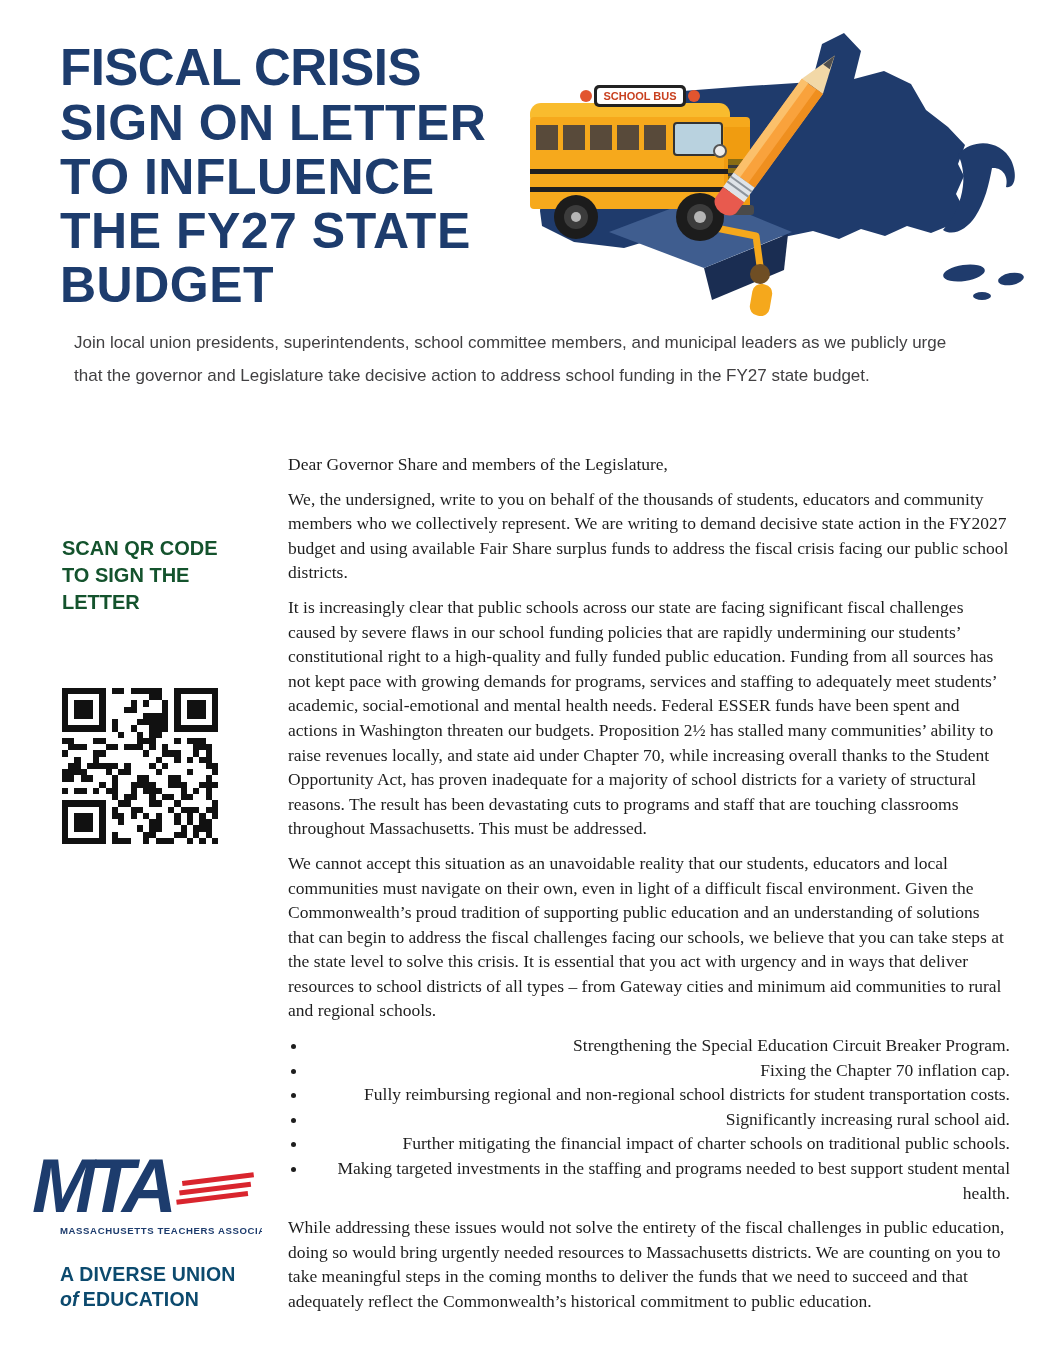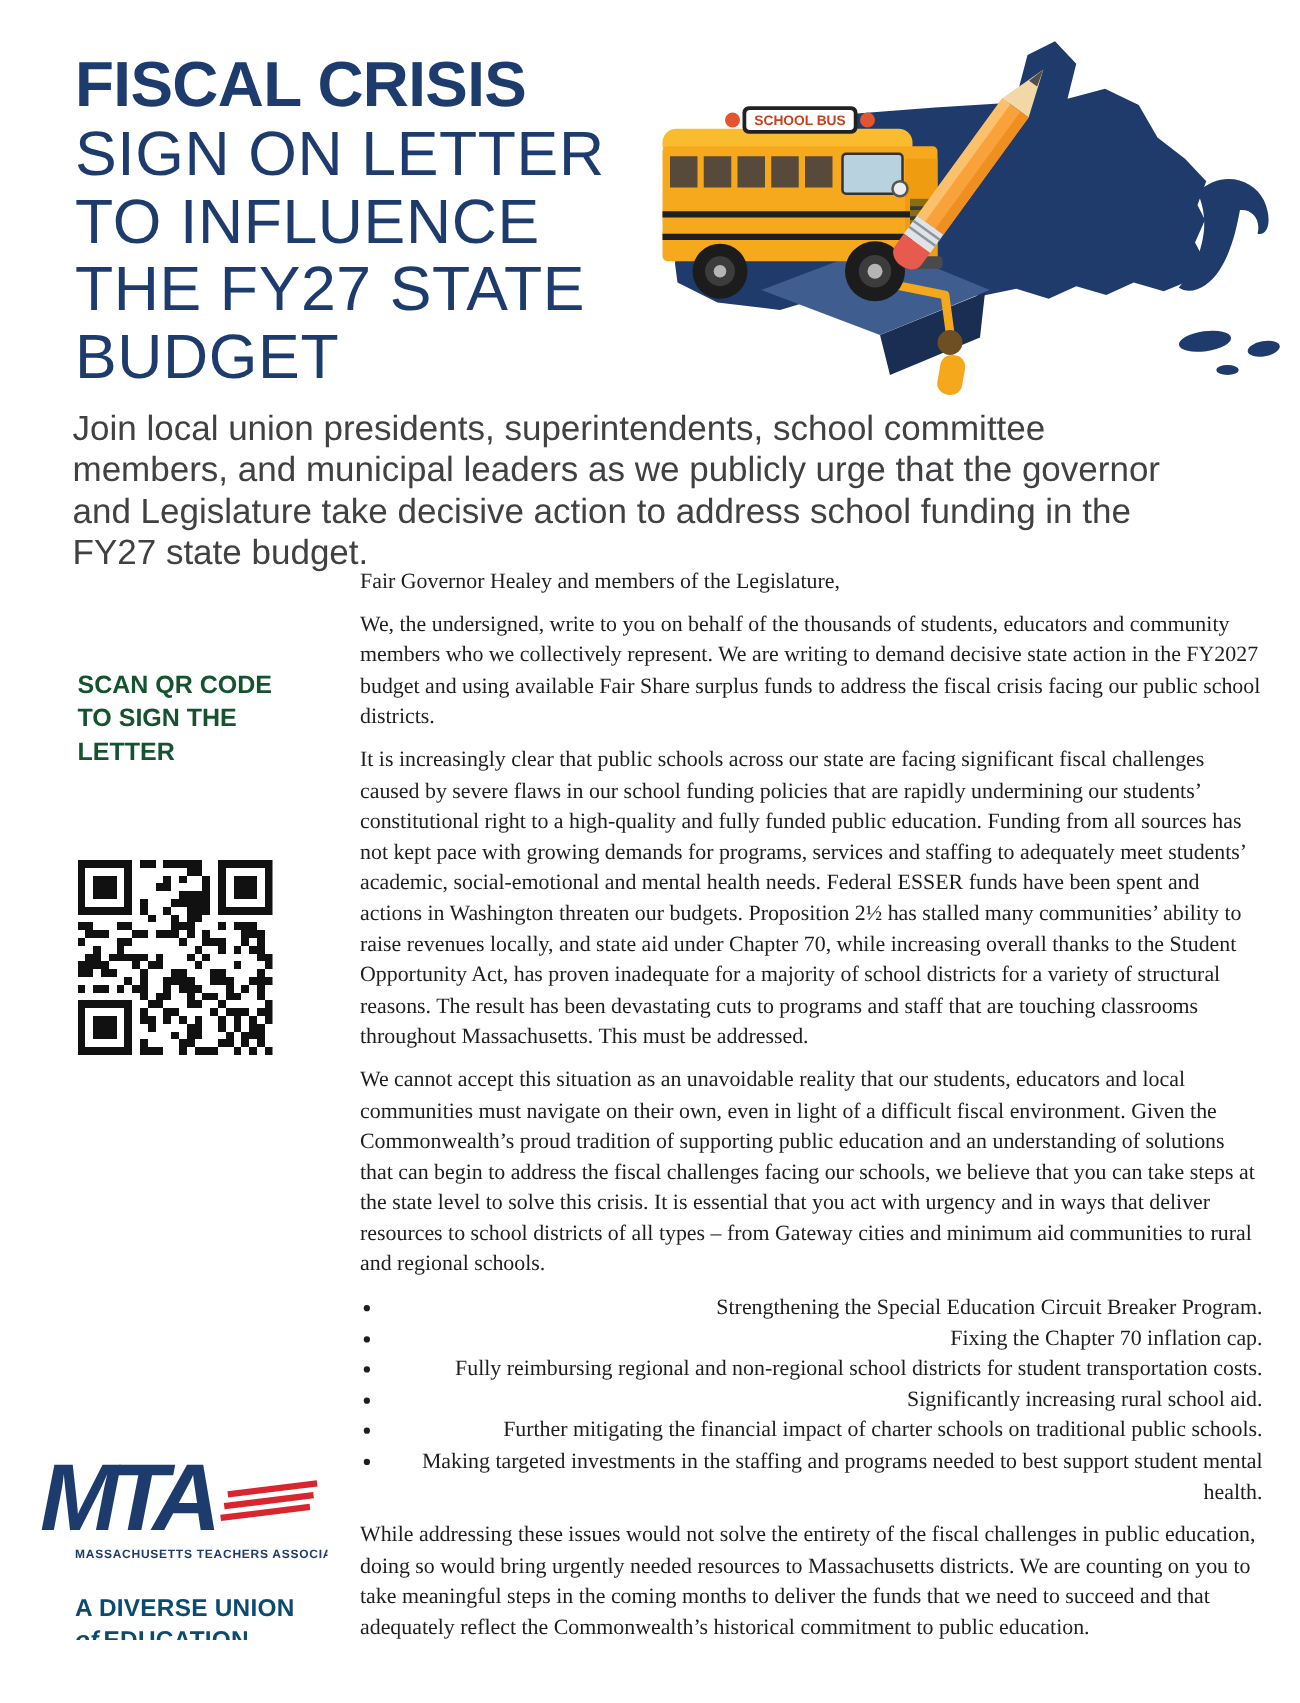--- a/index.html
+++ b/index.html
@@ -4,48 +4,48 @@
 <style>
   * { margin:0; padding:0; box-sizing:border-box; }
   html,body { background:#ffffff; }
   .page {
     position:relative; width:1040px; height:1312px; background:#ffffff;
     font-family:"Liberation Sans", sans-serif; overflow:hidden;
   }
   
   .title-block { position:absolute; left:60px; top:40px; width:470px; color:#1d3c6d; }
   .title-main  { font-size:51px; font-weight:800; line-height:56px; letter-spacing:-0.5px; }
-  .title-sub div { font-size:50px; font-weight:400; line-height:54px; letter-spacing:0.5px; }
+  .title-sub div { font-size:50px; font-weight:700; line-height:54px; letter-spacing:0.5px; }
   
   .hero { position:absolute; left:512px; top:26px; width:522px; height:294px; }
   
   .intro {
-    position:absolute; left:58px; top:326px; width:905px;
-    font-size:28px; line-height:33px; color:#414042; font-weight:400;
+    position:absolute; left:74px; top:326px; width:905px;
+    font-size:17px; line-height:33px; color:#414042; font-weight:400;
   }
   
   .qr-heading {
     position:absolute; left:62px; top:535px; width:185px;
     font-size:20px; line-height:27px; font-weight:bold; color:#14532d;
   }
   .qr-url {
     position:absolute; left:62px; top:616px; width:200px;
     font-size:20px; line-height:27px; font-weight:bold; color:#2a2a2a;
   }
   .qr-box { position:absolute; left:62px; top:688px; width:156px; height:156px; }
   
   .letter {
     position:absolute; left:288px; top:452px; width:722px;
     font-family:"Liberation Serif", serif; font-size:17.5px; line-height:24.6px; color:#1e1e1e;
   }
   .letter p { margin:0 0 10px 0; }
   .letter ul { margin:2px 0 10px 2px; padding-left:18px; list-style:disc; }
   .letter li { margin:0; padding-left:2px;text-align:right; }
   
-  .logo { position:absolute; left:32px; top:1148px; width:240px;margin-top:12px; }
+  .logo { position:absolute; left:32px; top:1148px; width:240px; }
   .tagline { margin:10px 0 0 28px; color:#0c4a6e; font-weight:bold; font-size:19.5px; line-height:25px; letter-spacing:0.2px; }
   .tagline .of { font-style:italic; font-weight:600; margin-right:4px; }
 </style>
 </head>
 <body>
 
 <div class="page">
 
   <div class="title-block">
     <div class="title-main">FISCAL CRISIS</div>
@@ -327,21 +327,21 @@
         <rect x="112.32000000000001" y="0" width="43.68" height="43.68" fill="#111"></rect>
         <rect x="118.56" y="6.24" width="31.200000000000003" height="31.200000000000003" fill="#fff"></rect>
         <rect x="124.80000000000001" y="12.48" width="18.72" height="18.72" fill="#111"></rect>
         <rect x="0" y="112.32000000000001" width="43.68" height="43.68" fill="#111"></rect>
         <rect x="6.24" y="118.56" width="31.200000000000003" height="31.200000000000003" fill="#fff"></rect>
         <rect x="12.48" y="124.80000000000001" width="18.72" height="18.72" fill="#111"></rect>
       </svg>
   </div>
 
   <div class="letter">
-    <p>Fair Governor Healey and members of the Legislature,</p>
+    <p>Dear Governor Share and members of the Legislature,</p>
     <p>We, the undersigned, write to you on behalf of the thousands of students, educators and community members who we collectively represent. We are writing to demand decisive state action in the FY2027 budget and using available Fair Share surplus funds to address the fiscal crisis facing our public school districts.</p>
     <p>It is increasingly clear that public schools across our state are facing significant fiscal challenges caused by severe flaws in our school funding policies that are rapidly undermining our students’ constitutional right to a high-quality and fully funded public education. Funding from all sources has not kept pace with growing demands for programs, services and staffing to adequately meet students’ academic, social-emotional and mental health needs. Federal ESSER funds have been spent and actions in Washington threaten our budgets. Proposition 2½ has stalled many communities’ ability to raise revenues locally, and state aid under Chapter 70, while increasing overall thanks to the Student Opportunity Act, has proven inadequate for a majority of school districts for a variety of structural reasons. The result has been devastating cuts to programs and staff that are touching classrooms throughout Massachusetts. This must be addressed.</p>
     <p>We cannot accept this situation as an unavoidable reality that our students, educators and local communities must navigate on their own, even in light of a difficult fiscal environment. Given the Commonwealth’s proud tradition of supporting public education and an understanding of solutions that can begin to address the fiscal challenges facing our schools, we believe that you can take steps at the state level to solve this crisis. It is essential that you act with urgency and in ways that deliver resources to school districts of all types – from Gateway cities and minimum aid communities to rural and regional schools.</p>
     <ul>
         <li>Strengthening the Special Education Circuit Breaker Program.</li>
         <li>Fixing the Chapter 70 inflation cap.</li>
         <li>Fully reimbursing regional and non-regional school districts for student transportation costs.</li>
         <li>Significantly increasing rural school aid.</li>
         <li>Further mitigating the financial impact of charter schools on traditional public schools.</li>
         <li>Making targeted investments in the staffing and programs needed to best support student mental health.</li>

